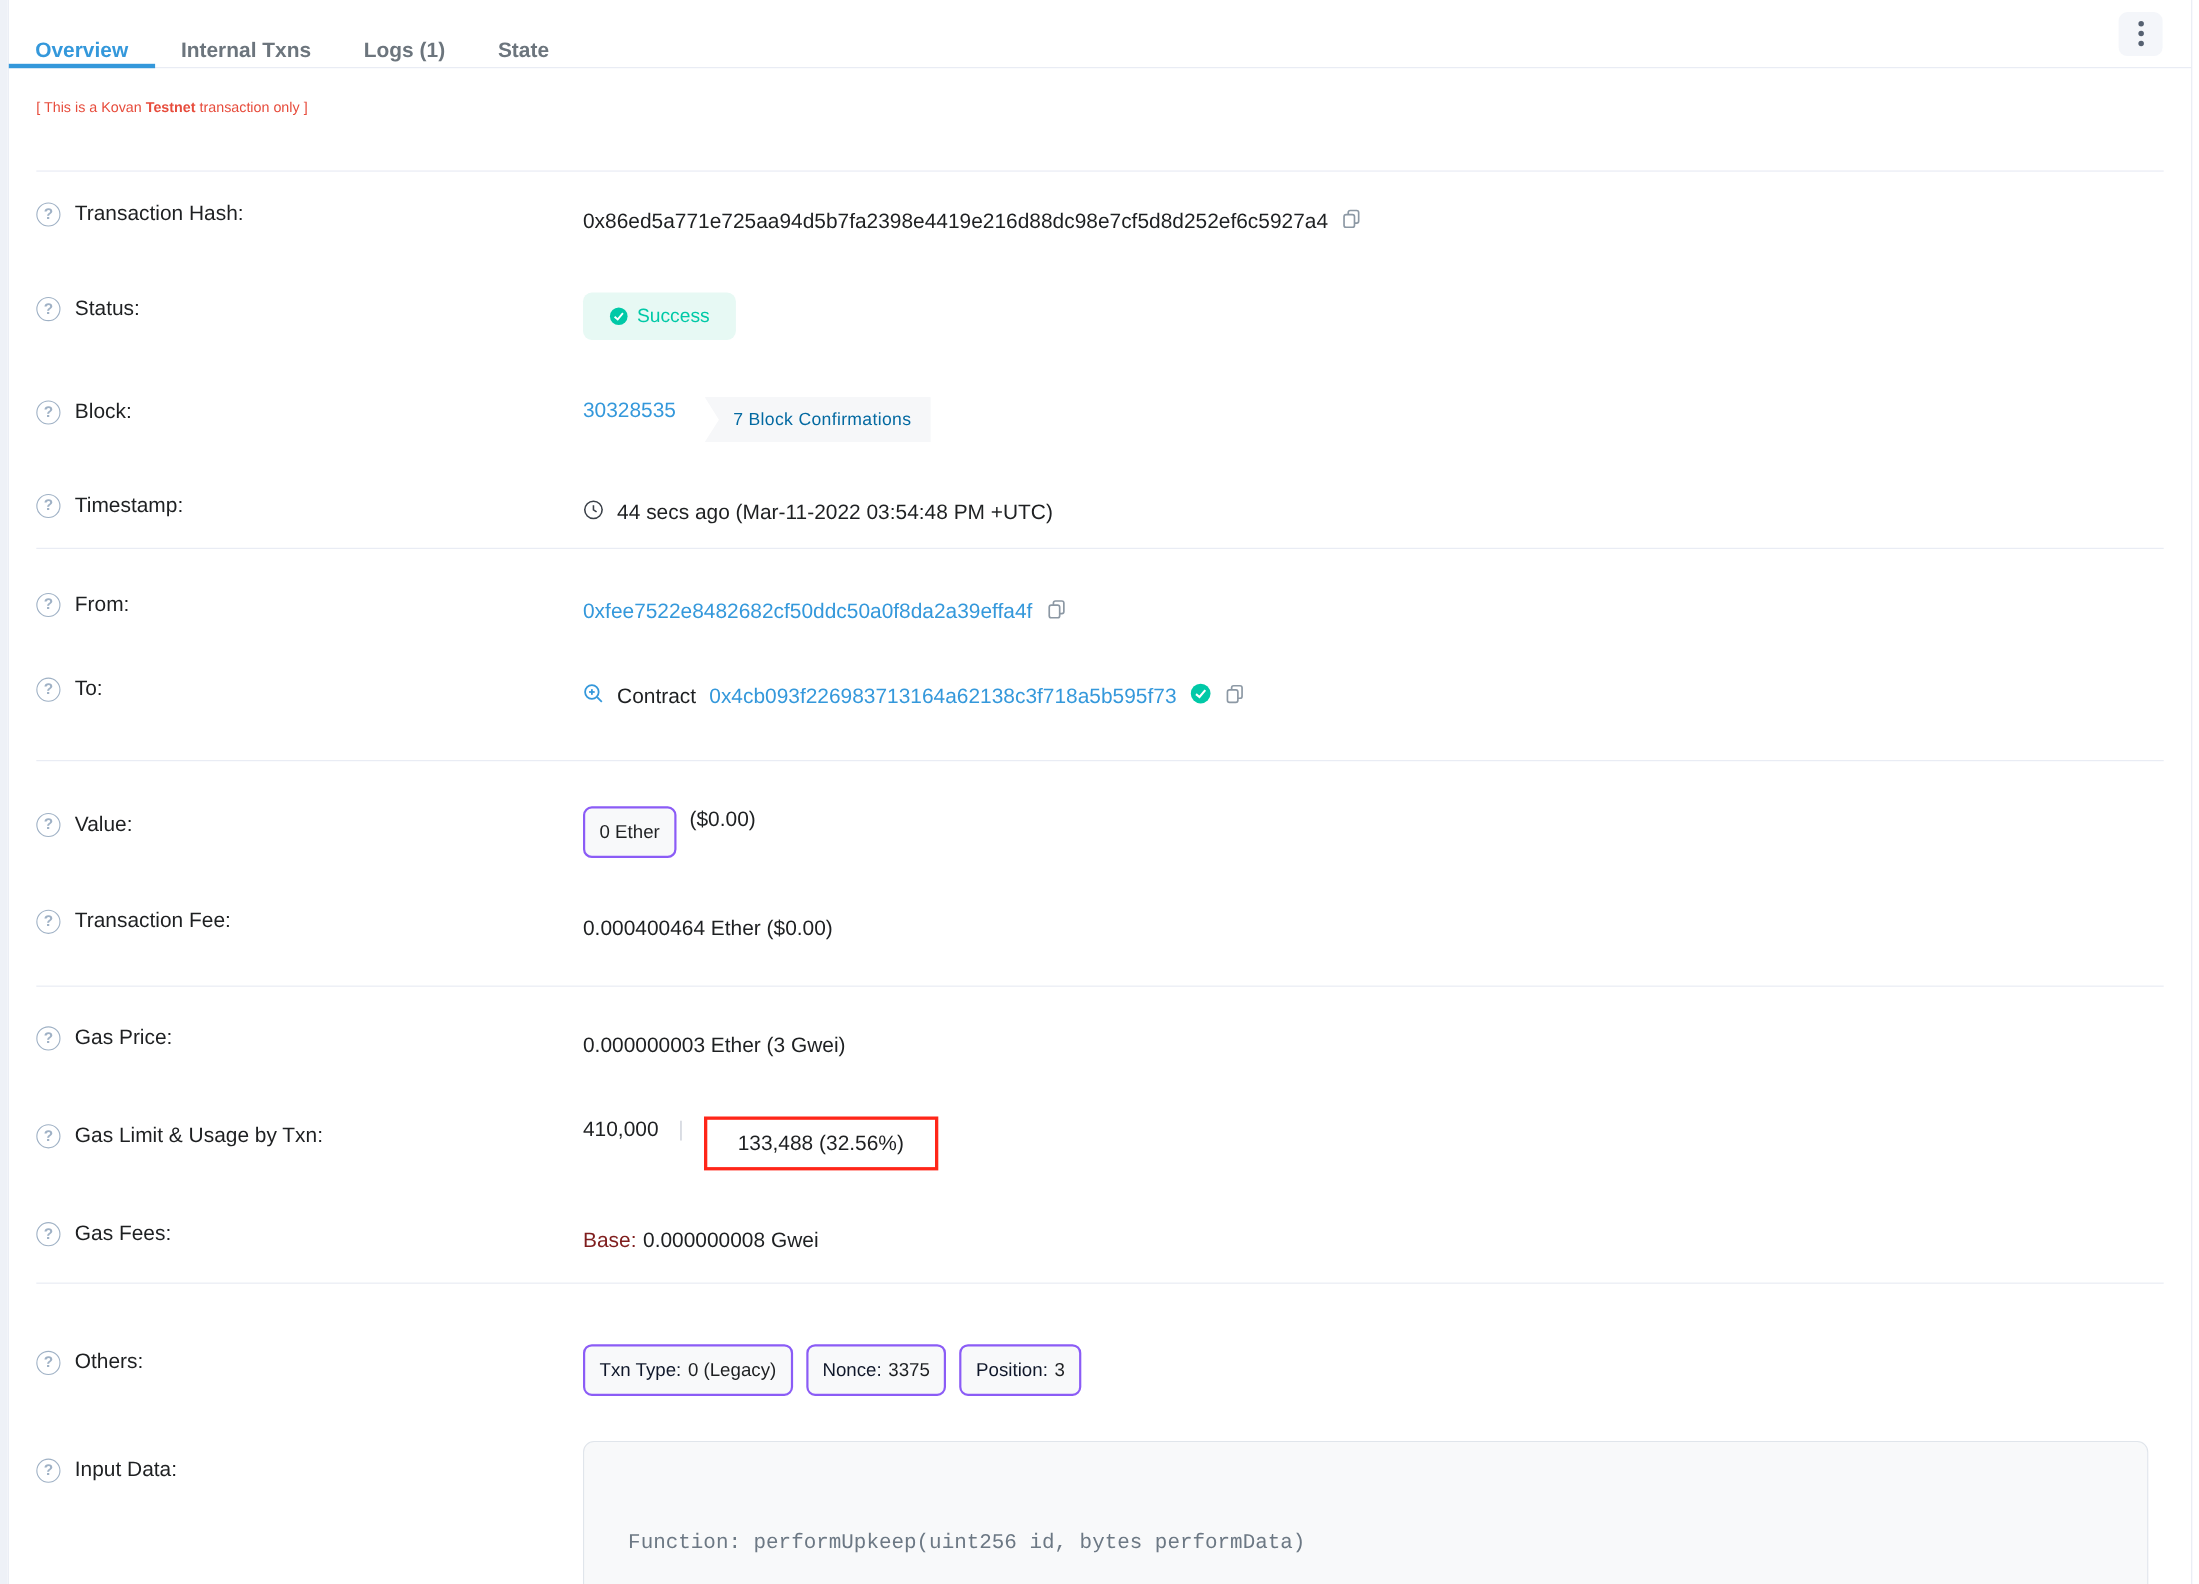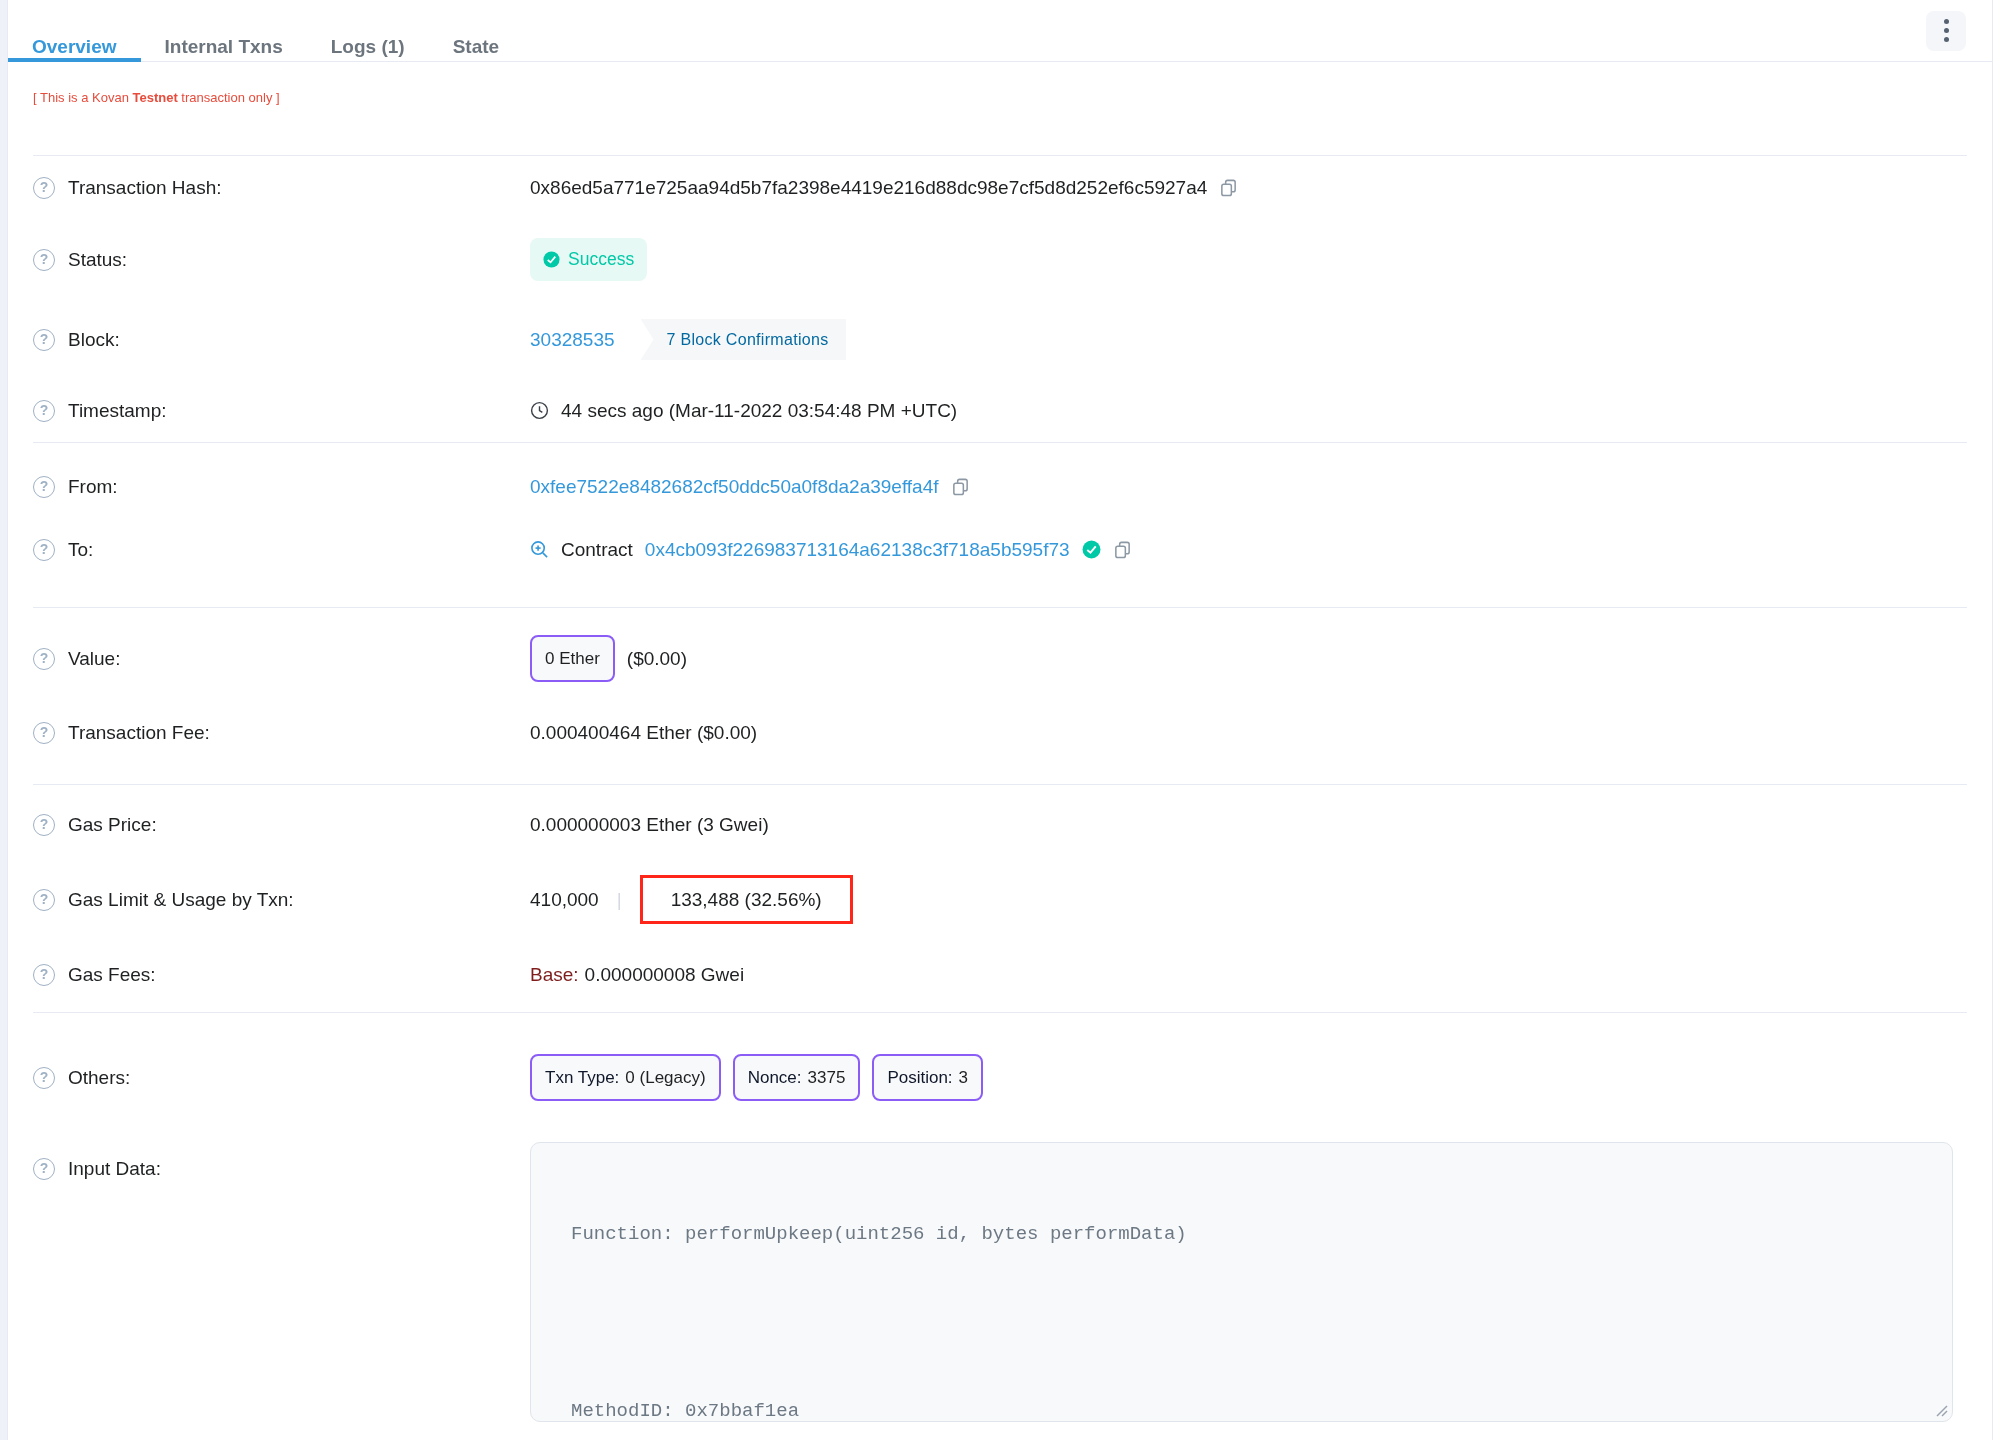--- a/index.html
+++ b/index.html
@@ -37,30 +37,30 @@
   hr.div { border:none; border-top:1px solid #e7eaf3; margin:0 25px; }
 
   
   .row { display:flex; align-items:center; padding:19px 25px; line-height:25px; }
   .row .label { width:497px; flex-shrink:0; display:flex; align-items:center; gap:13px; }
   .qicon {
     width:22px; height:22px; border:1.4px solid #9fb1c5; border-radius:50%;
     color:#9fb1c5; font-size:14px; font-weight:700; flex-shrink:0;
     display:inline-flex; align-items:center; justify-content:center; cursor:pointer;
   }
-  .val { display:flex; align-items:center; gap:12px; flex-wrap:nowrap; }
+  .val { display:flex; gap:12px; flex-wrap:nowrap;margin-top:14px; }
   a.link { color:#3498db; text-decoration:none; cursor:pointer; }
 
   .icon-btn { background:none; border:none; cursor:pointer; display:inline-flex; padding:0; }
 
   
   .badge-success {
     display:inline-flex; align-items:center; gap:8px;
     background:#e7f9f4; color:#00c9a7; border-radius:8px;
-    padding:9px 13px; font-size:17.5px;
+    padding:9px 24px; font-size:17.5px;
   }
 
   
   .conf-badge {
     margin-left:14px; background:#f6f7f9; color:#0369a1; font-size:16px; font-weight:500;
     padding:8px 18px 8px 26px; letter-spacing:.3px;
     clip-path:polygon(0 0,100% 0,100% 100%,0 100%,13px 50%);
   }
 
   .gray-badge {

